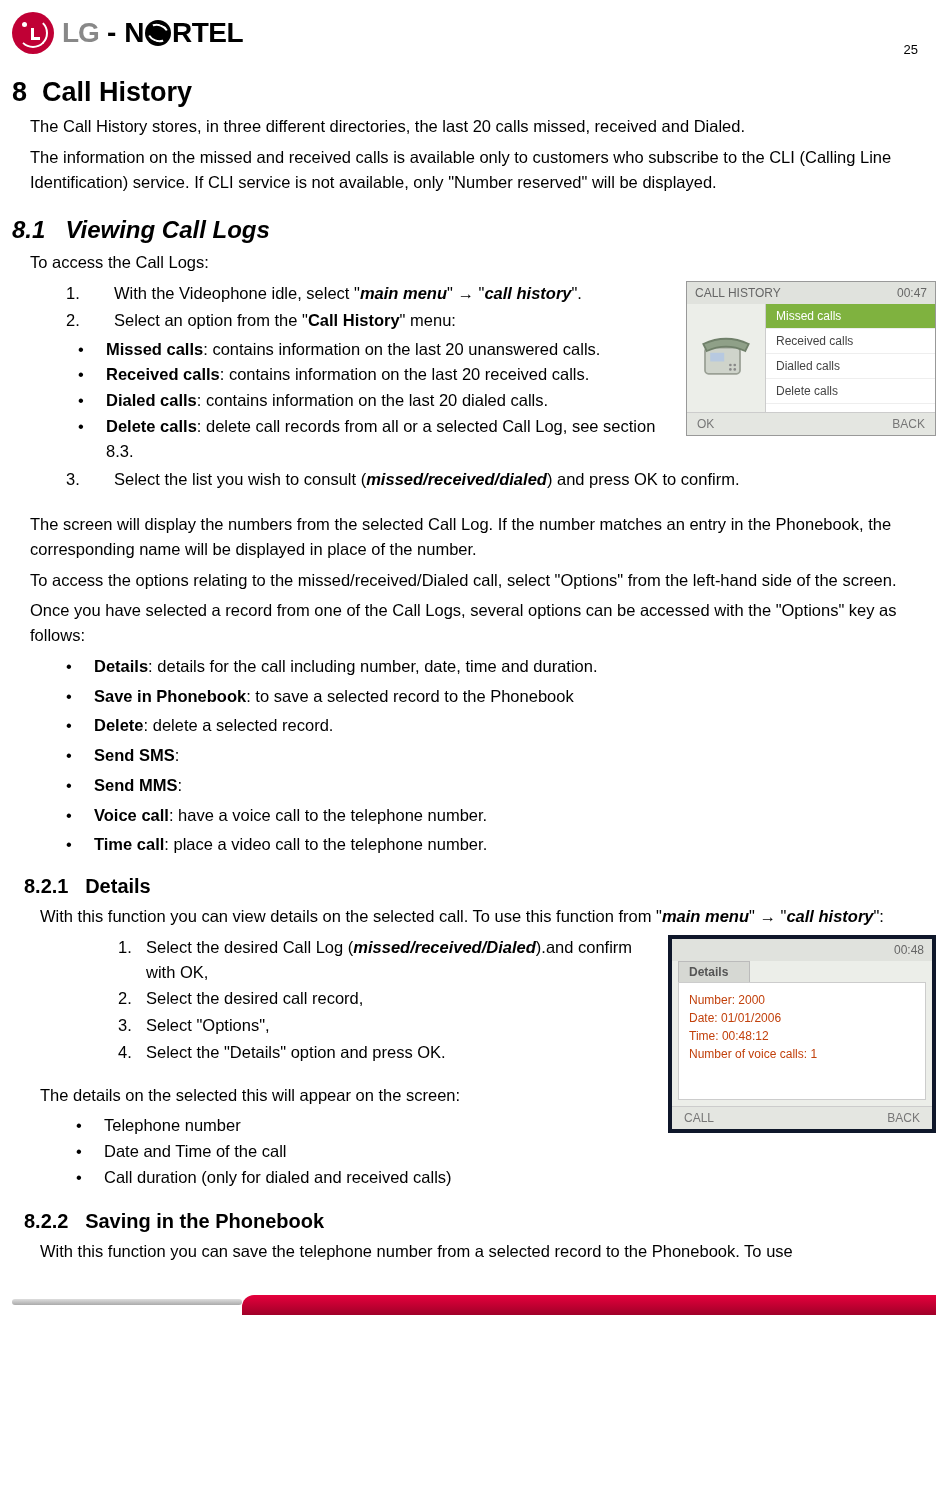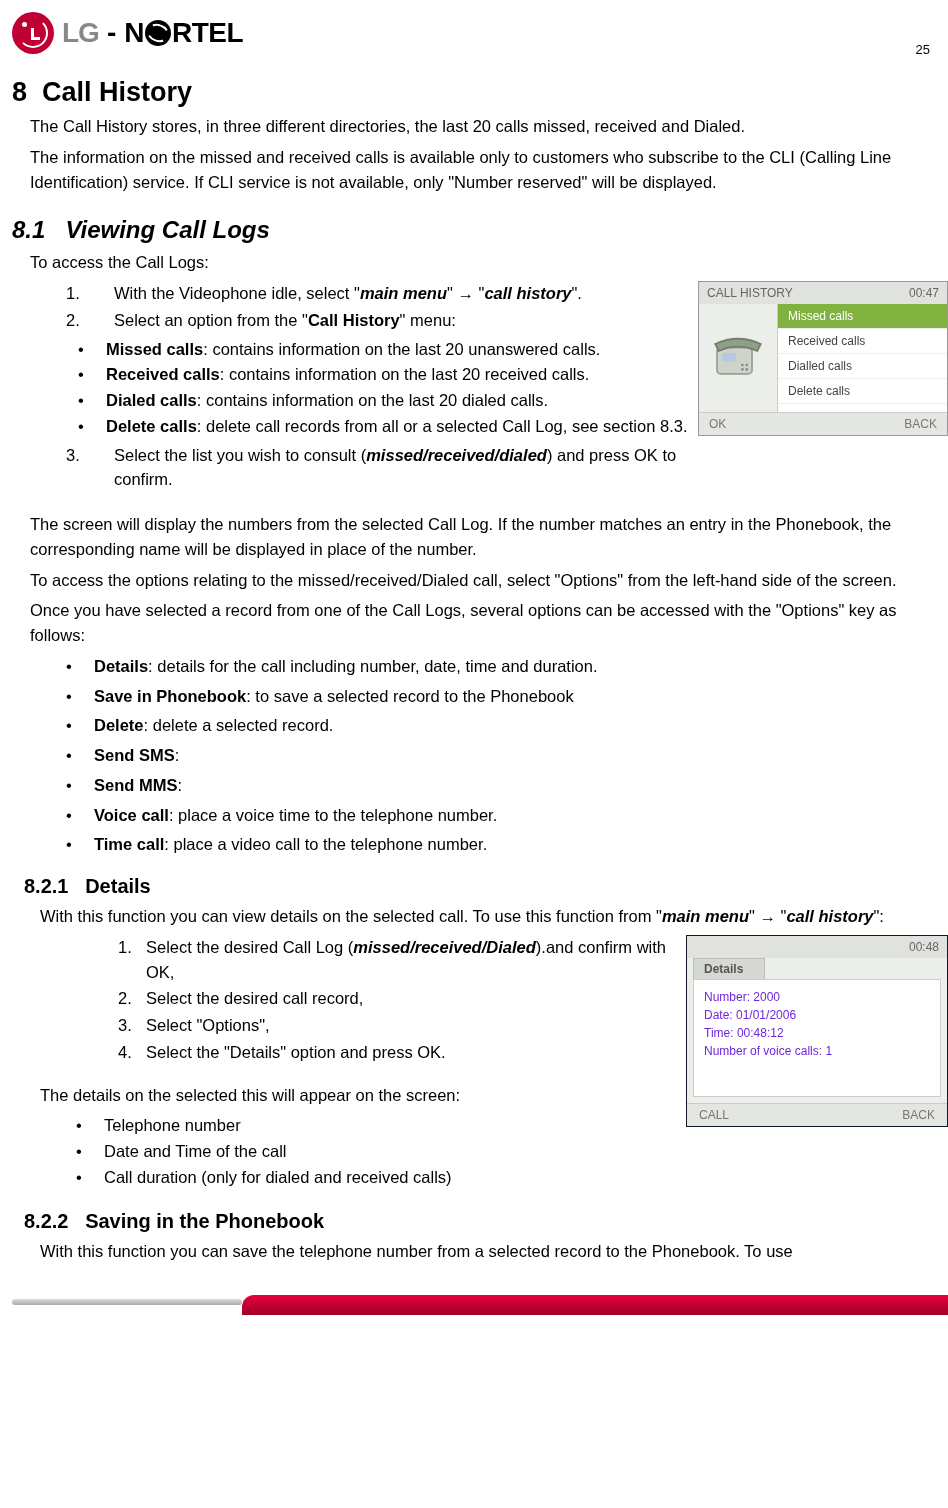--- a/index.html
+++ b/index.html
@@ -6,21 +6,21 @@
     margin: 0;
     padding: 0;
     font-family: Arial, Helvetica, sans-serif;
     font-size: 16.5px;
     color: #000;
     width: 948px;
     background: #fff;
   }
   .page {
     position: relative;
-    padding: 12px 0 0 12px;
+    padding: 12px 12px 0 12px;
     box-sizing: border-box;
   }
   .header-row {
     display: flex;
     justify-content: space-between;
     align-items: flex-start;
     padding-right: 18px;
     margin-bottom: 20px;
   }
   .logo {
@@ -97,29 +97,29 @@
     width:78px; display:flex; align-items:center; justify-content:center;
   }
   .shot1 .phone-ic svg { width:56px; height:56px;}
   .shot1 .menu { flex:1; background:#fff; border-left:1px solid #ccc;}
   .shot1 .menu .m { padding:5px 10px; border-bottom:1px solid #eee; color:#444;}
   .shot1 .menu .m.sel { background:#7fb23f; color:#fff;}
   .shot1 .fbar { display:flex; justify-content:space-between; padding:4px 10px;
     color:#777; background:#e4e6e1; border-top:1px solid #ccc;}
 
   .shot2 {
-    float:right; width:260px; border:1px solid #0f172a; background:#eceee9;
+    float:right; width:260px; border:4px solid #0f172a; background:#eceee9;
     font-size:12px; margin:0 0 8px 10px; font-family:Verdana,sans-serif;
   }
   .shot2 .bar { display:flex; justify-content:flex-end; padding:4px 8px;
     color:#666; background:#e0e2dd;}
   .shot2 .tab { background:#d6d8d3; border:1px solid #bbb; border-bottom:none;
     padding:3px 10px; width:50px; margin:0 0 0 6px; color:#555; font-weight:bold;}
   .shot2 .panel { background:#fff; margin:0 6px 6px 6px; border:1px solid #ccc;
-    min-height:100px; padding:8px 10px; color:#6d28d9; line-height:1.5;}
+    min-height:100px; padding:8px 10px; color:#c2410c; line-height:1.5;}
   .shot2 .fbar { display:flex; justify-content:space-between; padding:4px 12px;
     color:#777; background:#e4e6e1; border-top:1px solid #ccc;}
 
   .clear { clear:both; }
 
   .footer-deco {
     position:relative; height:30px; margin-top:30px;
   }
   .footer-deco .grey {
     position:absolute; left:0; bottom:18px; width:230px; height:6px;
@@ -251,21 +251,21 @@
       <div class="item">
           <span class="b">•</span>
           <span><b>Send SMS</b><span>:</span></span>
         </div>
       <div class="item">
           <span class="b">•</span>
           <span><b>Send MMS</b><span>:</span></span>
         </div>
       <div class="item">
           <span class="b">•</span>
-          <span><b>Voice call</b><span>: place a voice time to the telephone number.</span></span>
+          <span><b>Voice call</b><span>: have a voice call to the telephone number.</span></span>
         </div>
       <div class="item">
           <span class="b">•</span>
           <span><b>Time call</b><span>: place a video call to the telephone number.</span></span>
         </div>
     </div>
   </div>
 
   <h3 class="sec">
     <span>8.2.1</span>&nbsp;&nbsp;&nbsp;<span>Details</span>

